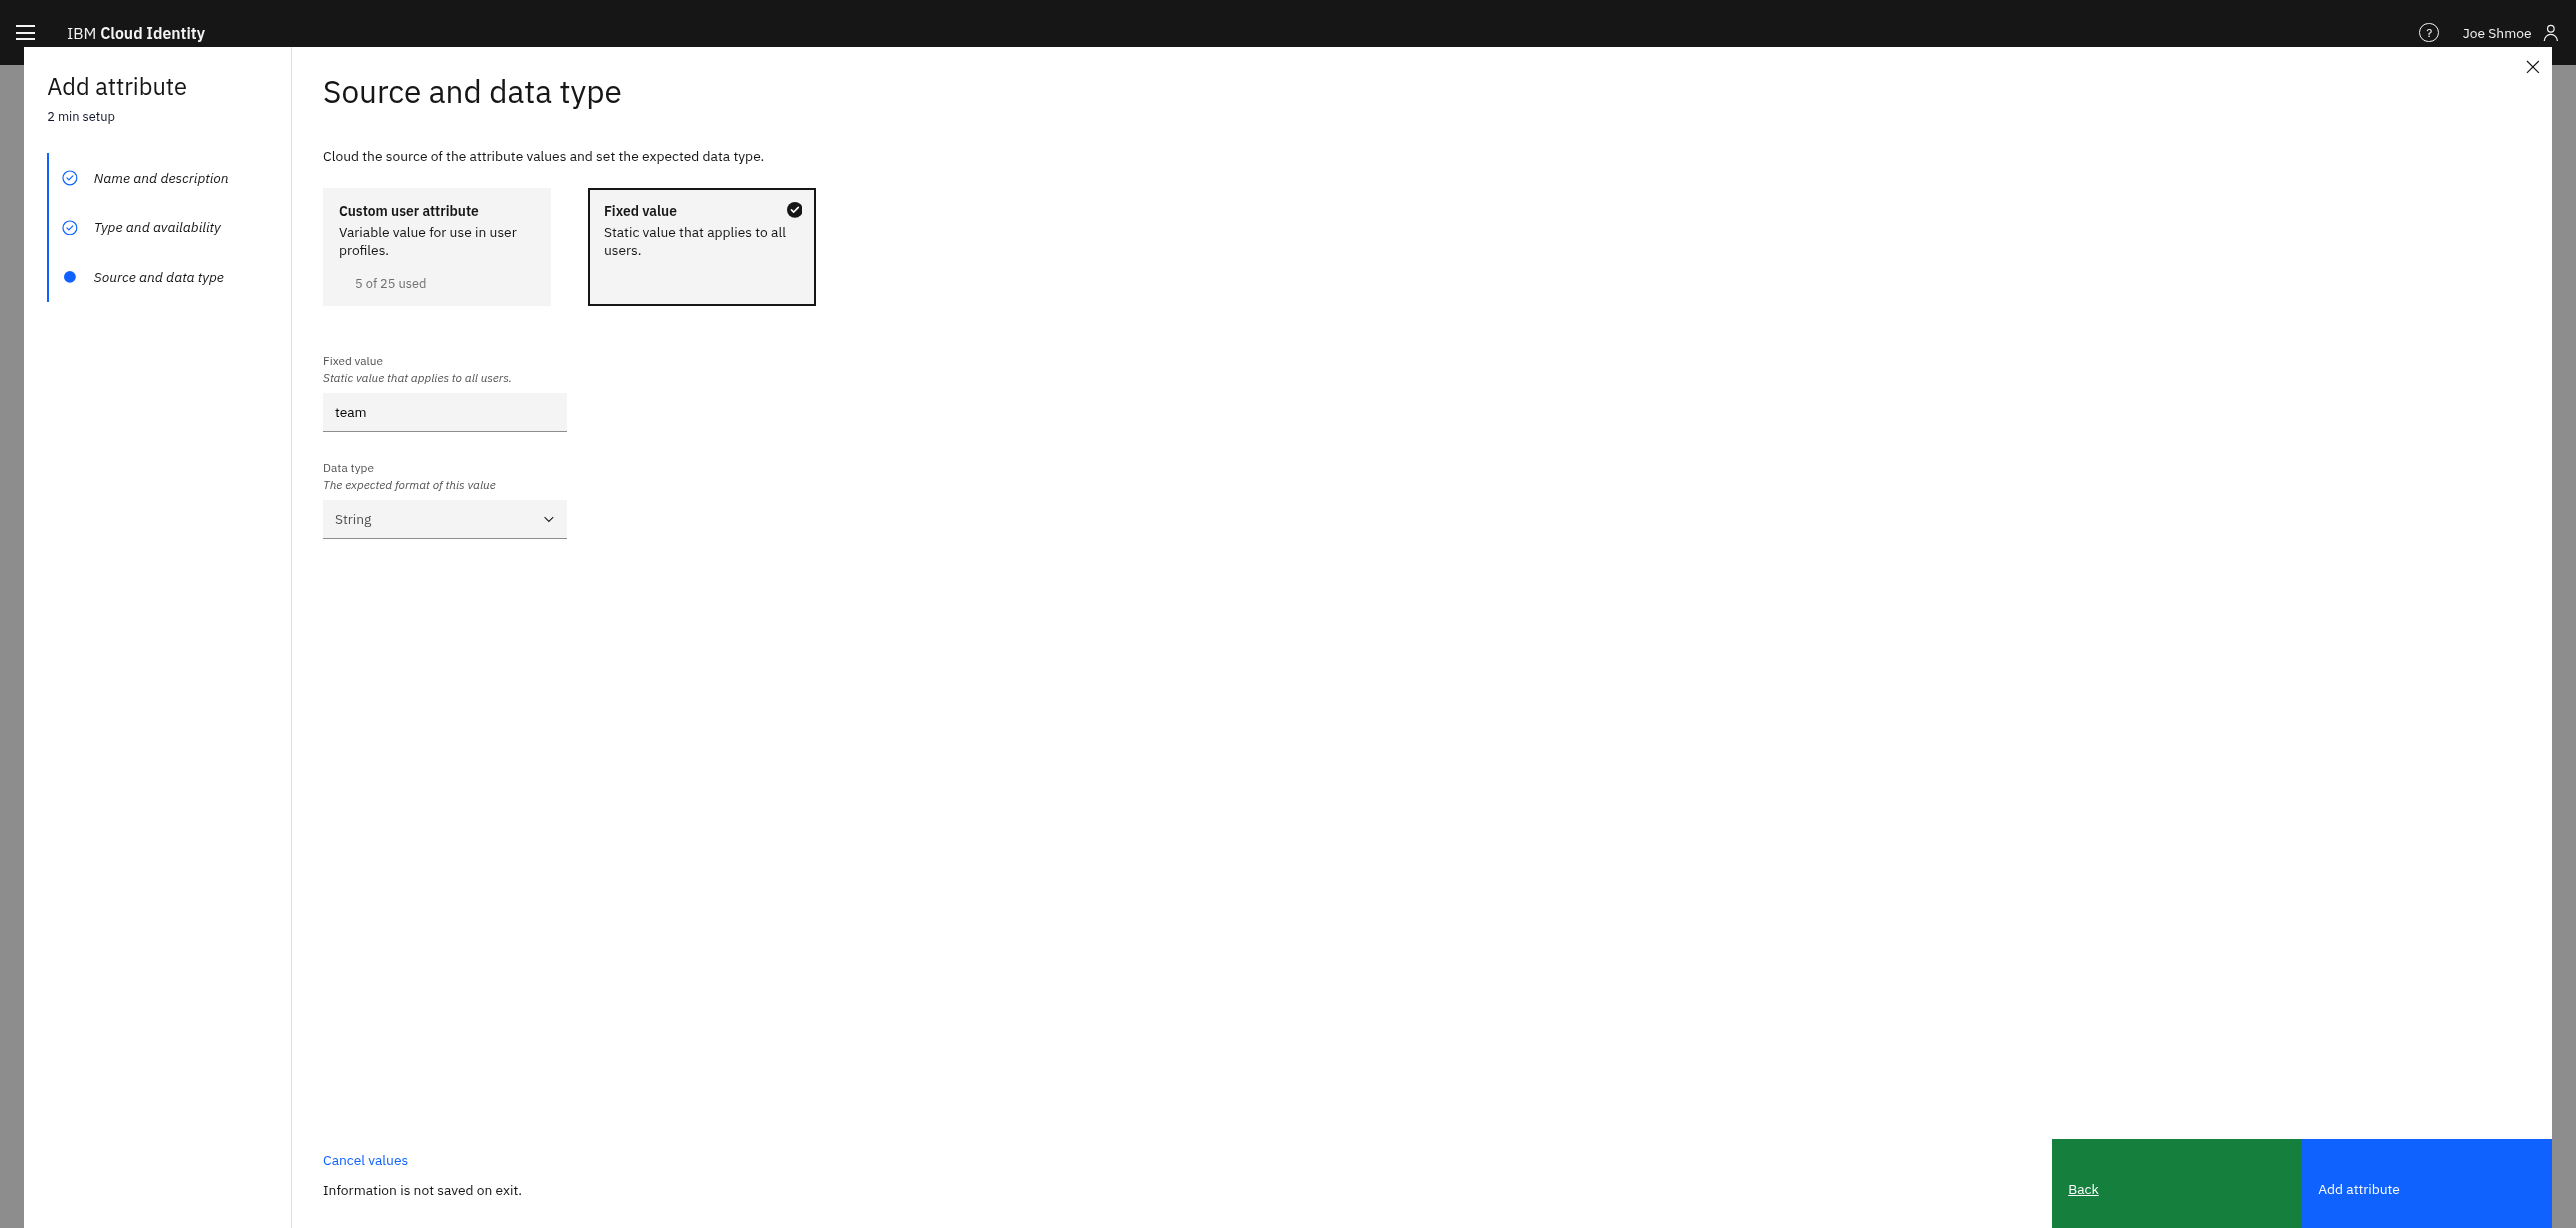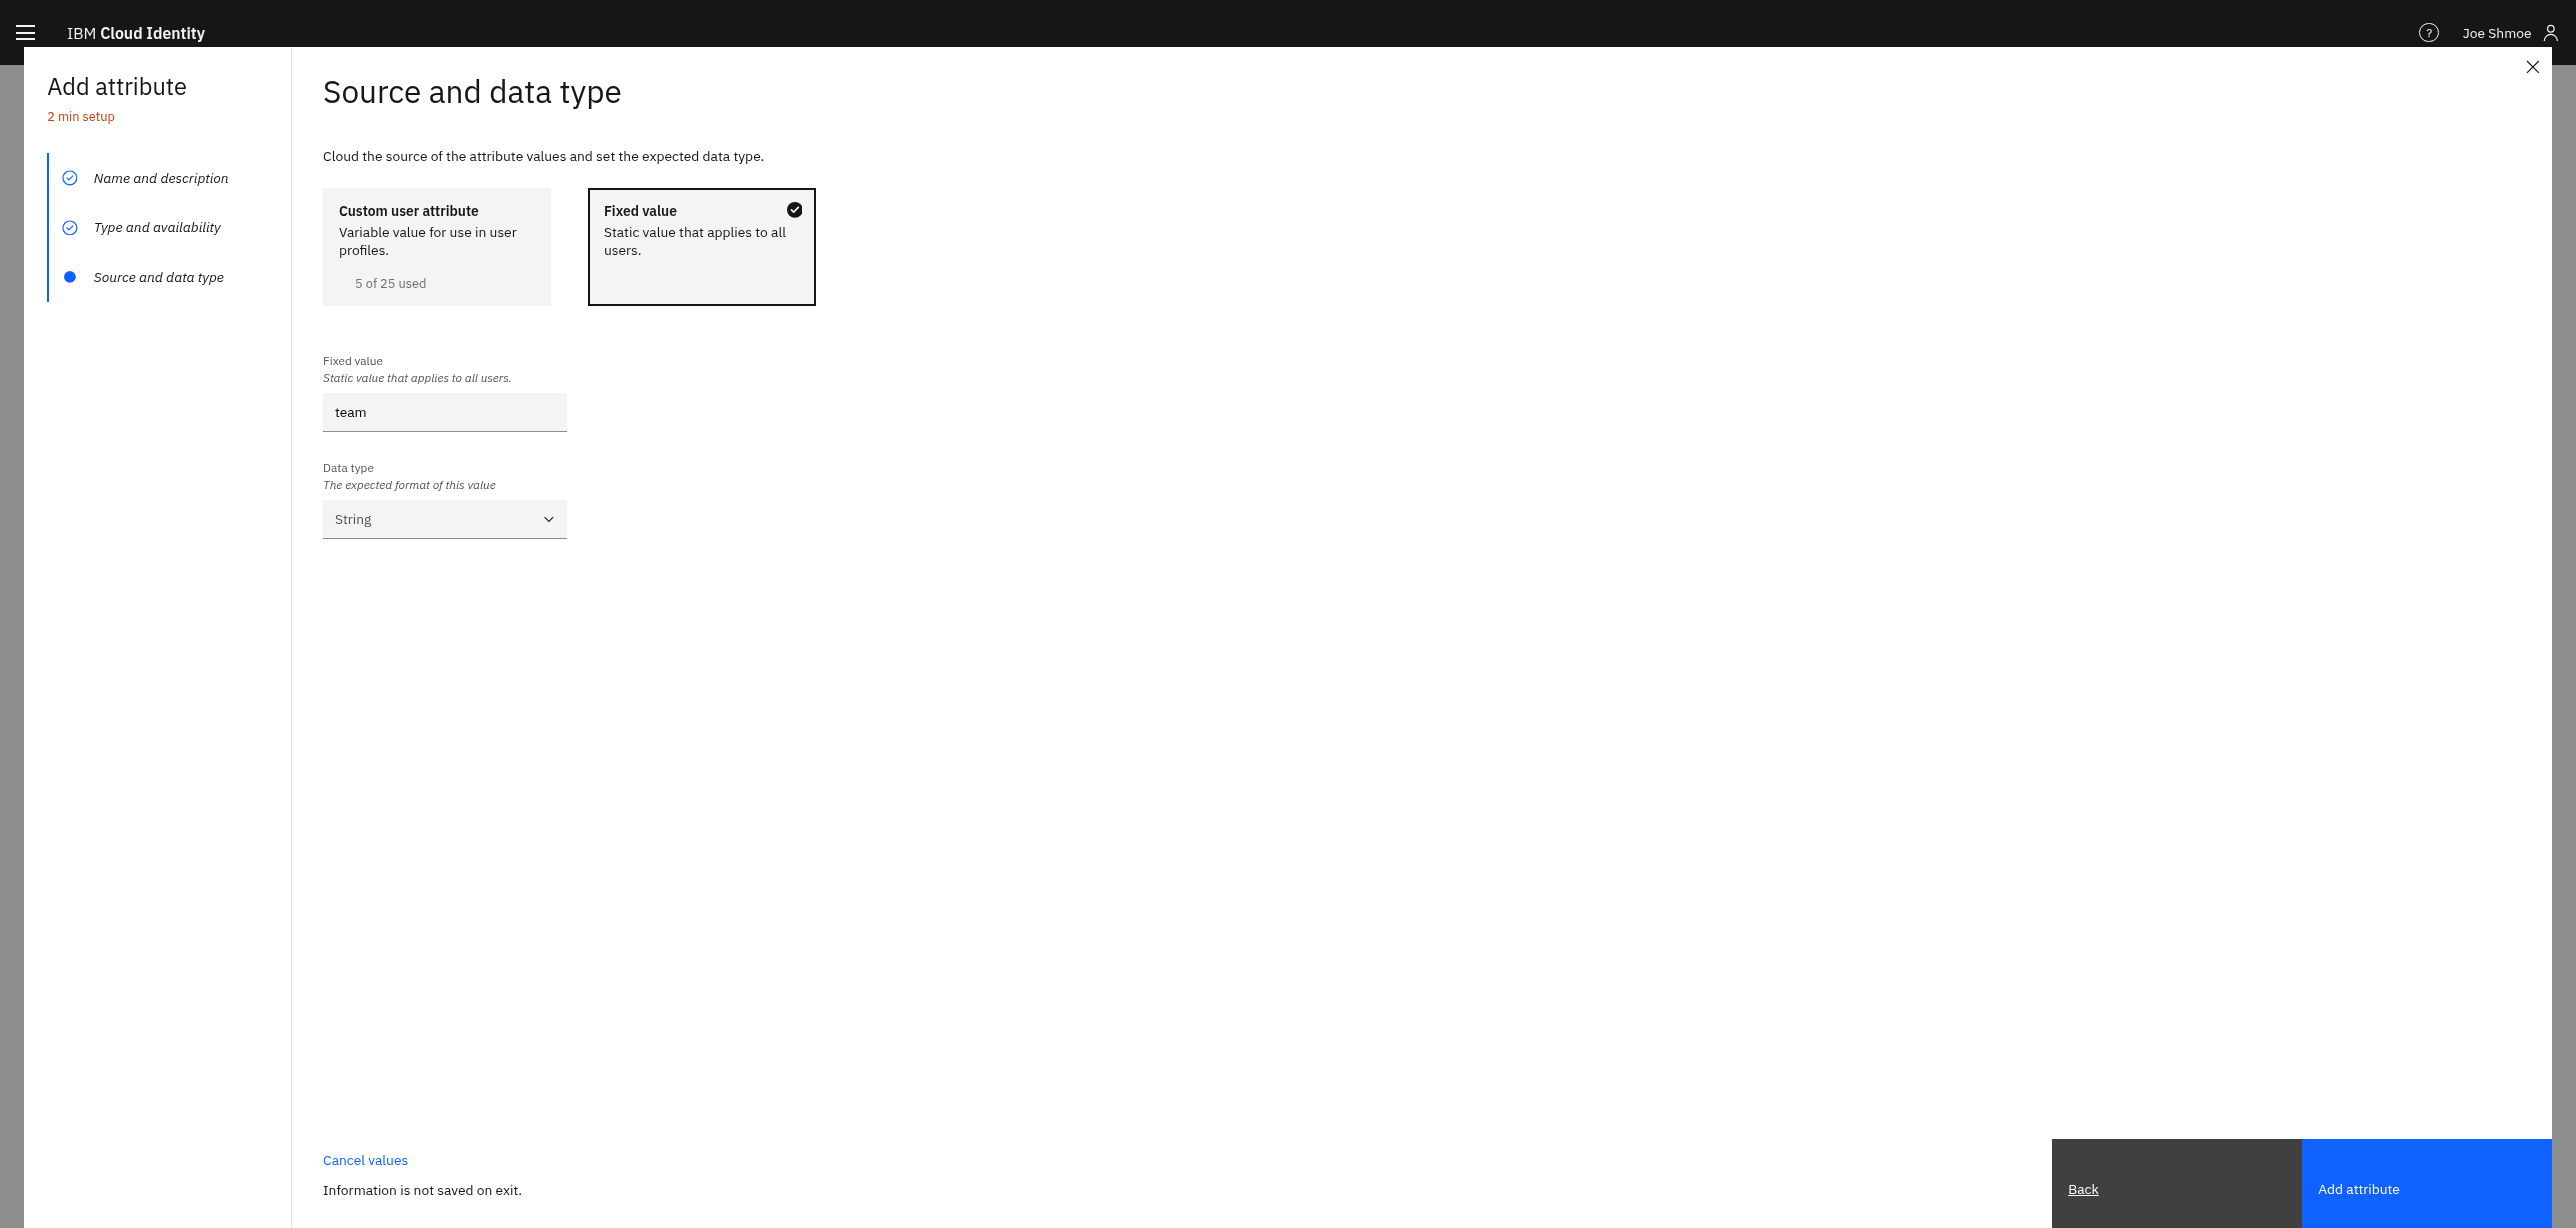--- a/index.html
+++ b/index.html
@@ -35,21 +35,21 @@
   background: #fff;
   display: flex;
   overflow: hidden;
 }
 .sidebar {
   width: 268px;
   border-right: 1px solid #e0e0e0;
   padding: 23.6px 23.6px;
 }
 .sidebar-title { font-size: 23.6px; font-weight: 400; margin-bottom: 7.9px; }
-.sidebar-sub { font-size: 12.8px; color: #c2410c; margin-bottom: 27.6px; }
+.sidebar-sub { font-size: 12.8px; color: #0f172a; margin-bottom: 27.6px; }
 .steps { border-left: 2px solid #0f62fe; padding-left: 13px; font-style: italic; }
 .step { display: flex; align-items: center; padding: 15.8px 0; cursor: pointer; }
 .step-icon { width: 15.8px; height: 15.8px; margin-right: 15.8px; flex-shrink: 0; }
 .step-label { font-size: 13.8px; }
 .main { flex: 1; position: relative; padding: 23.6px 31.5px 138px 31.5px; overflow: hidden; }
 .main-title { font-size: 31.5px; font-weight: 400; margin-bottom: 35px; }
 .main-desc { font-size: 13.8px; margin-bottom: 23.6px; }
 .tiles { display: flex; gap: 37px; margin-bottom: 47px; }
 .tile {
   width: 228px;
@@ -114,21 +114,21 @@
 .not-saved { font-size: 13.8px; }
 .footer-btn {
   width: 250px;
   padding: 11.8px 15.8px 0 15.8px;
   font-size: 13.8px;
   text-align: left;
   cursor: pointer;
   border: none;
   font-family: inherit;
 }
-.btn-back { background: #404040; color: #fff; font-weight: 400; text-decoration: underline;}
+.btn-back { background: #15803d; color: #fff; font-weight: 400; text-decoration: underline;}
 .btn-primary { background: #0f62fe; color: #fff; font-weight: 400;}
 </style>
 </head>
 <body>
 
 <div class="header">
   <div class="hamburger">
     <span></span>
       <span></span>
       <span></span>

